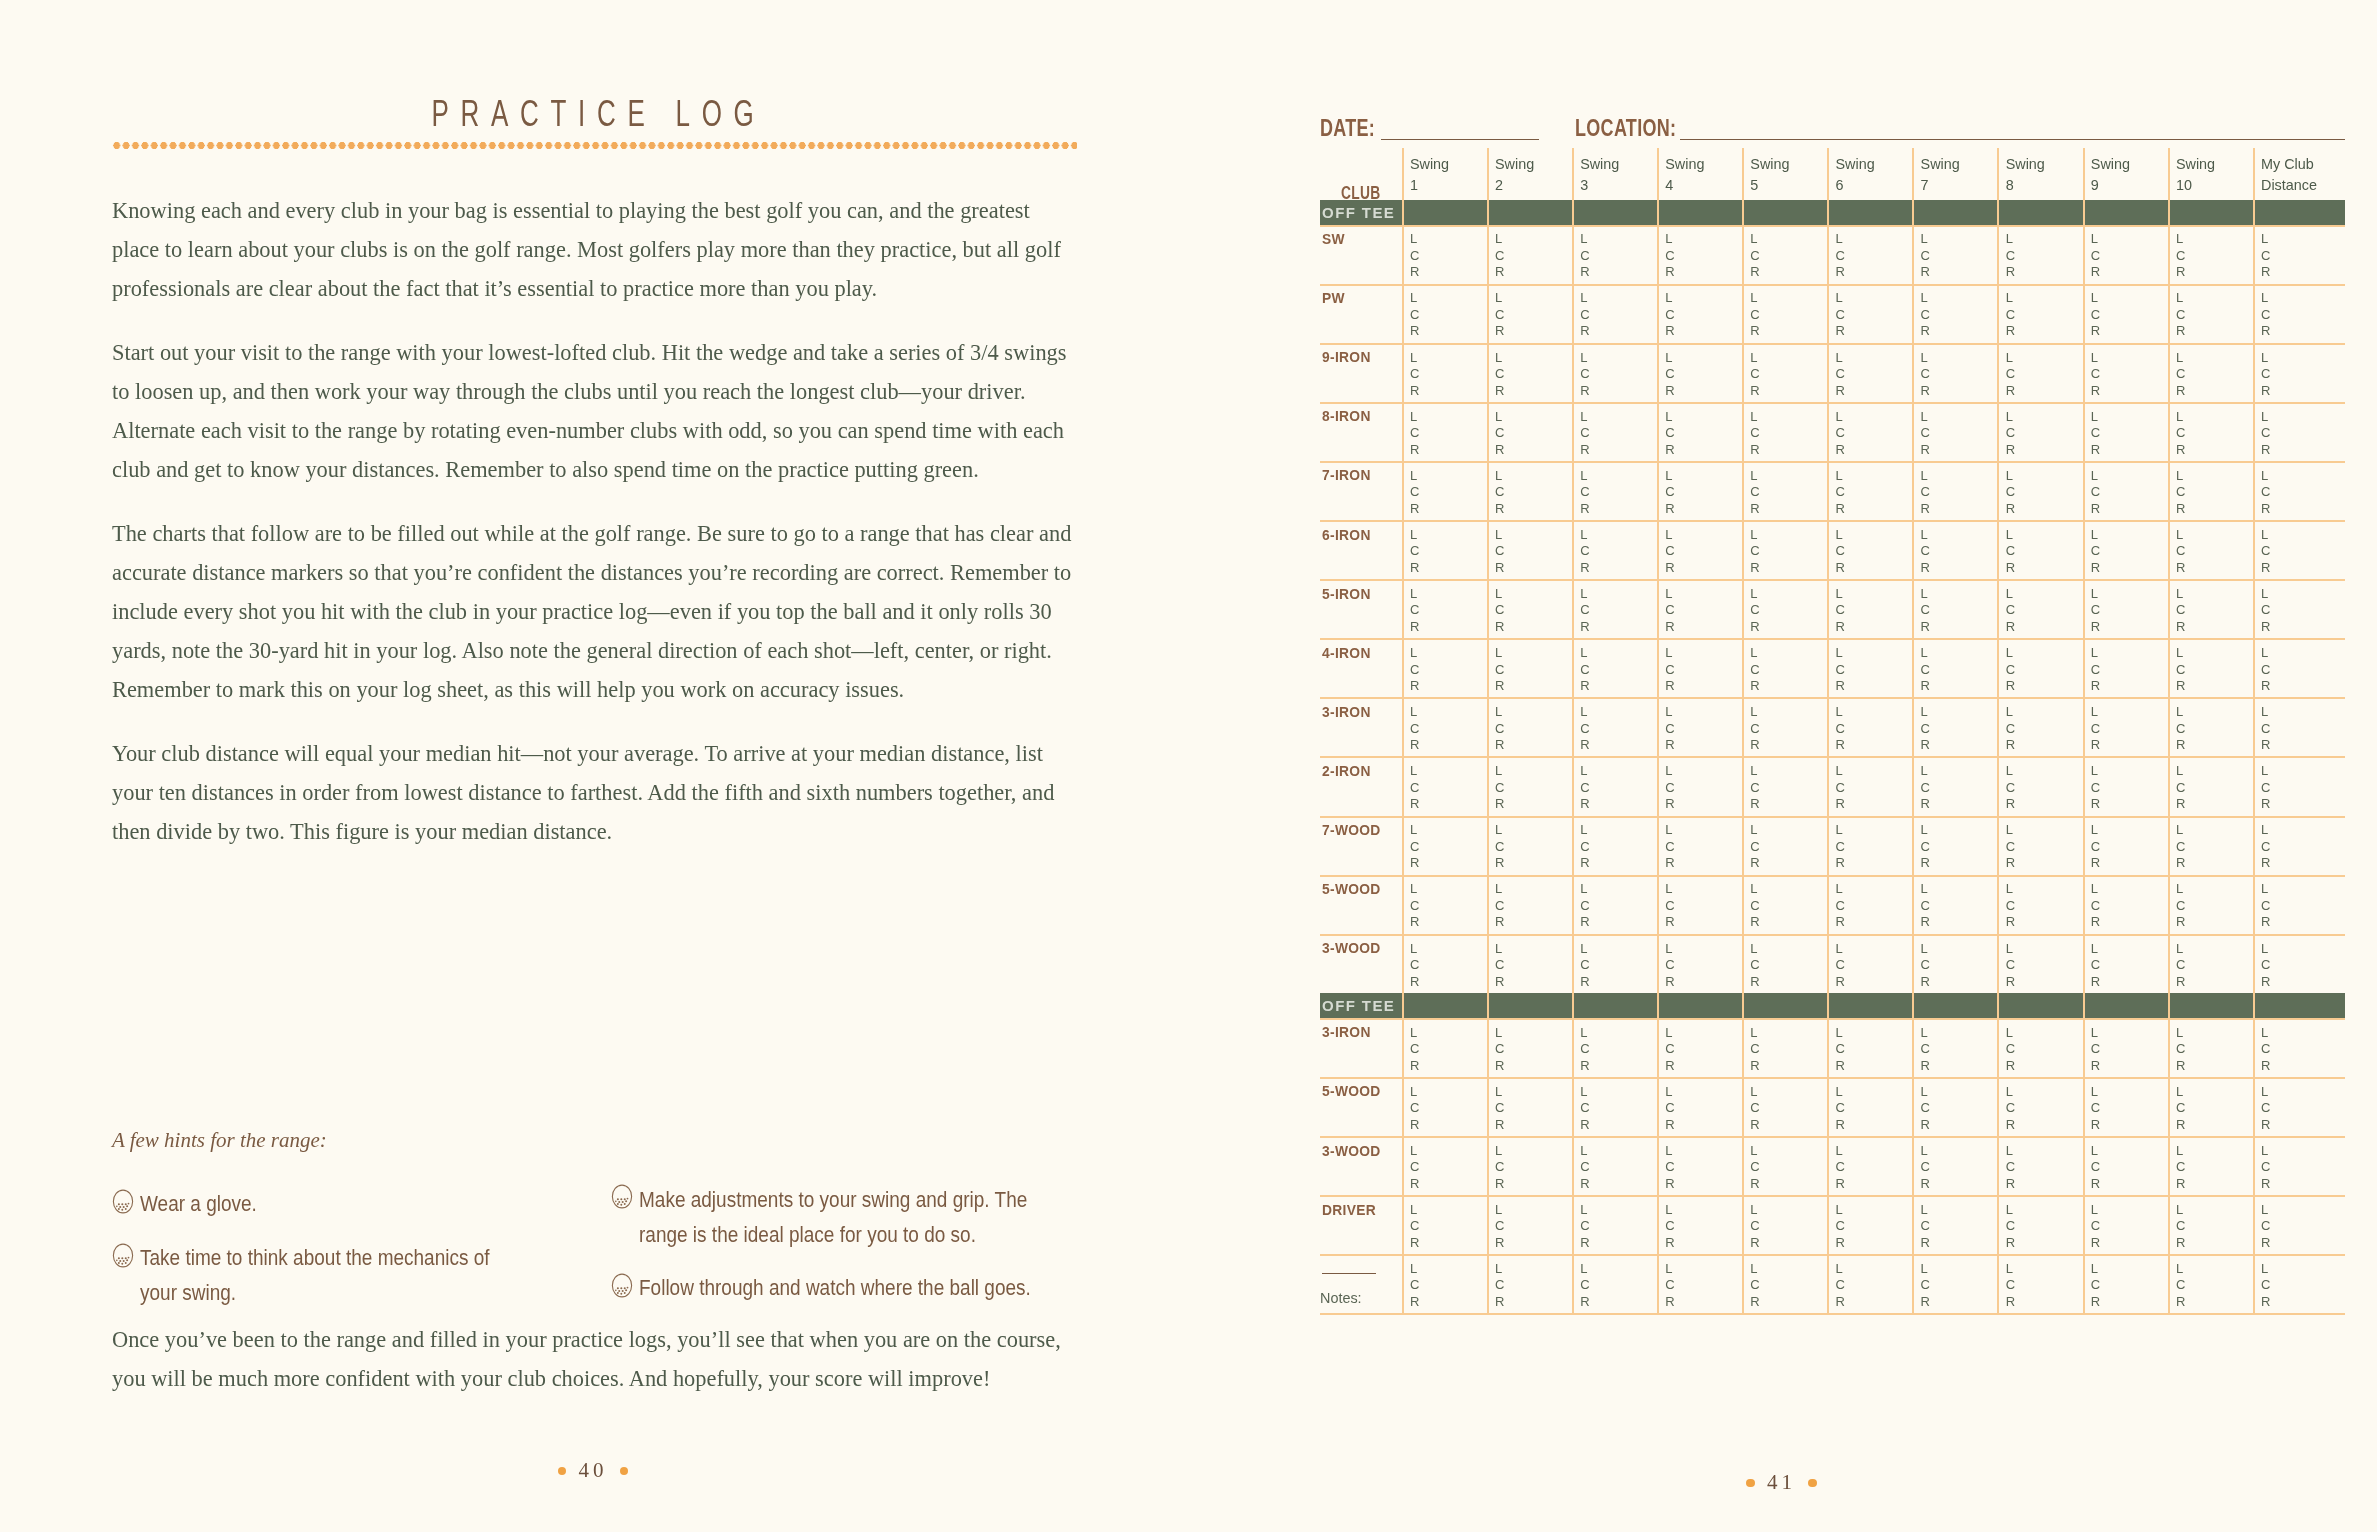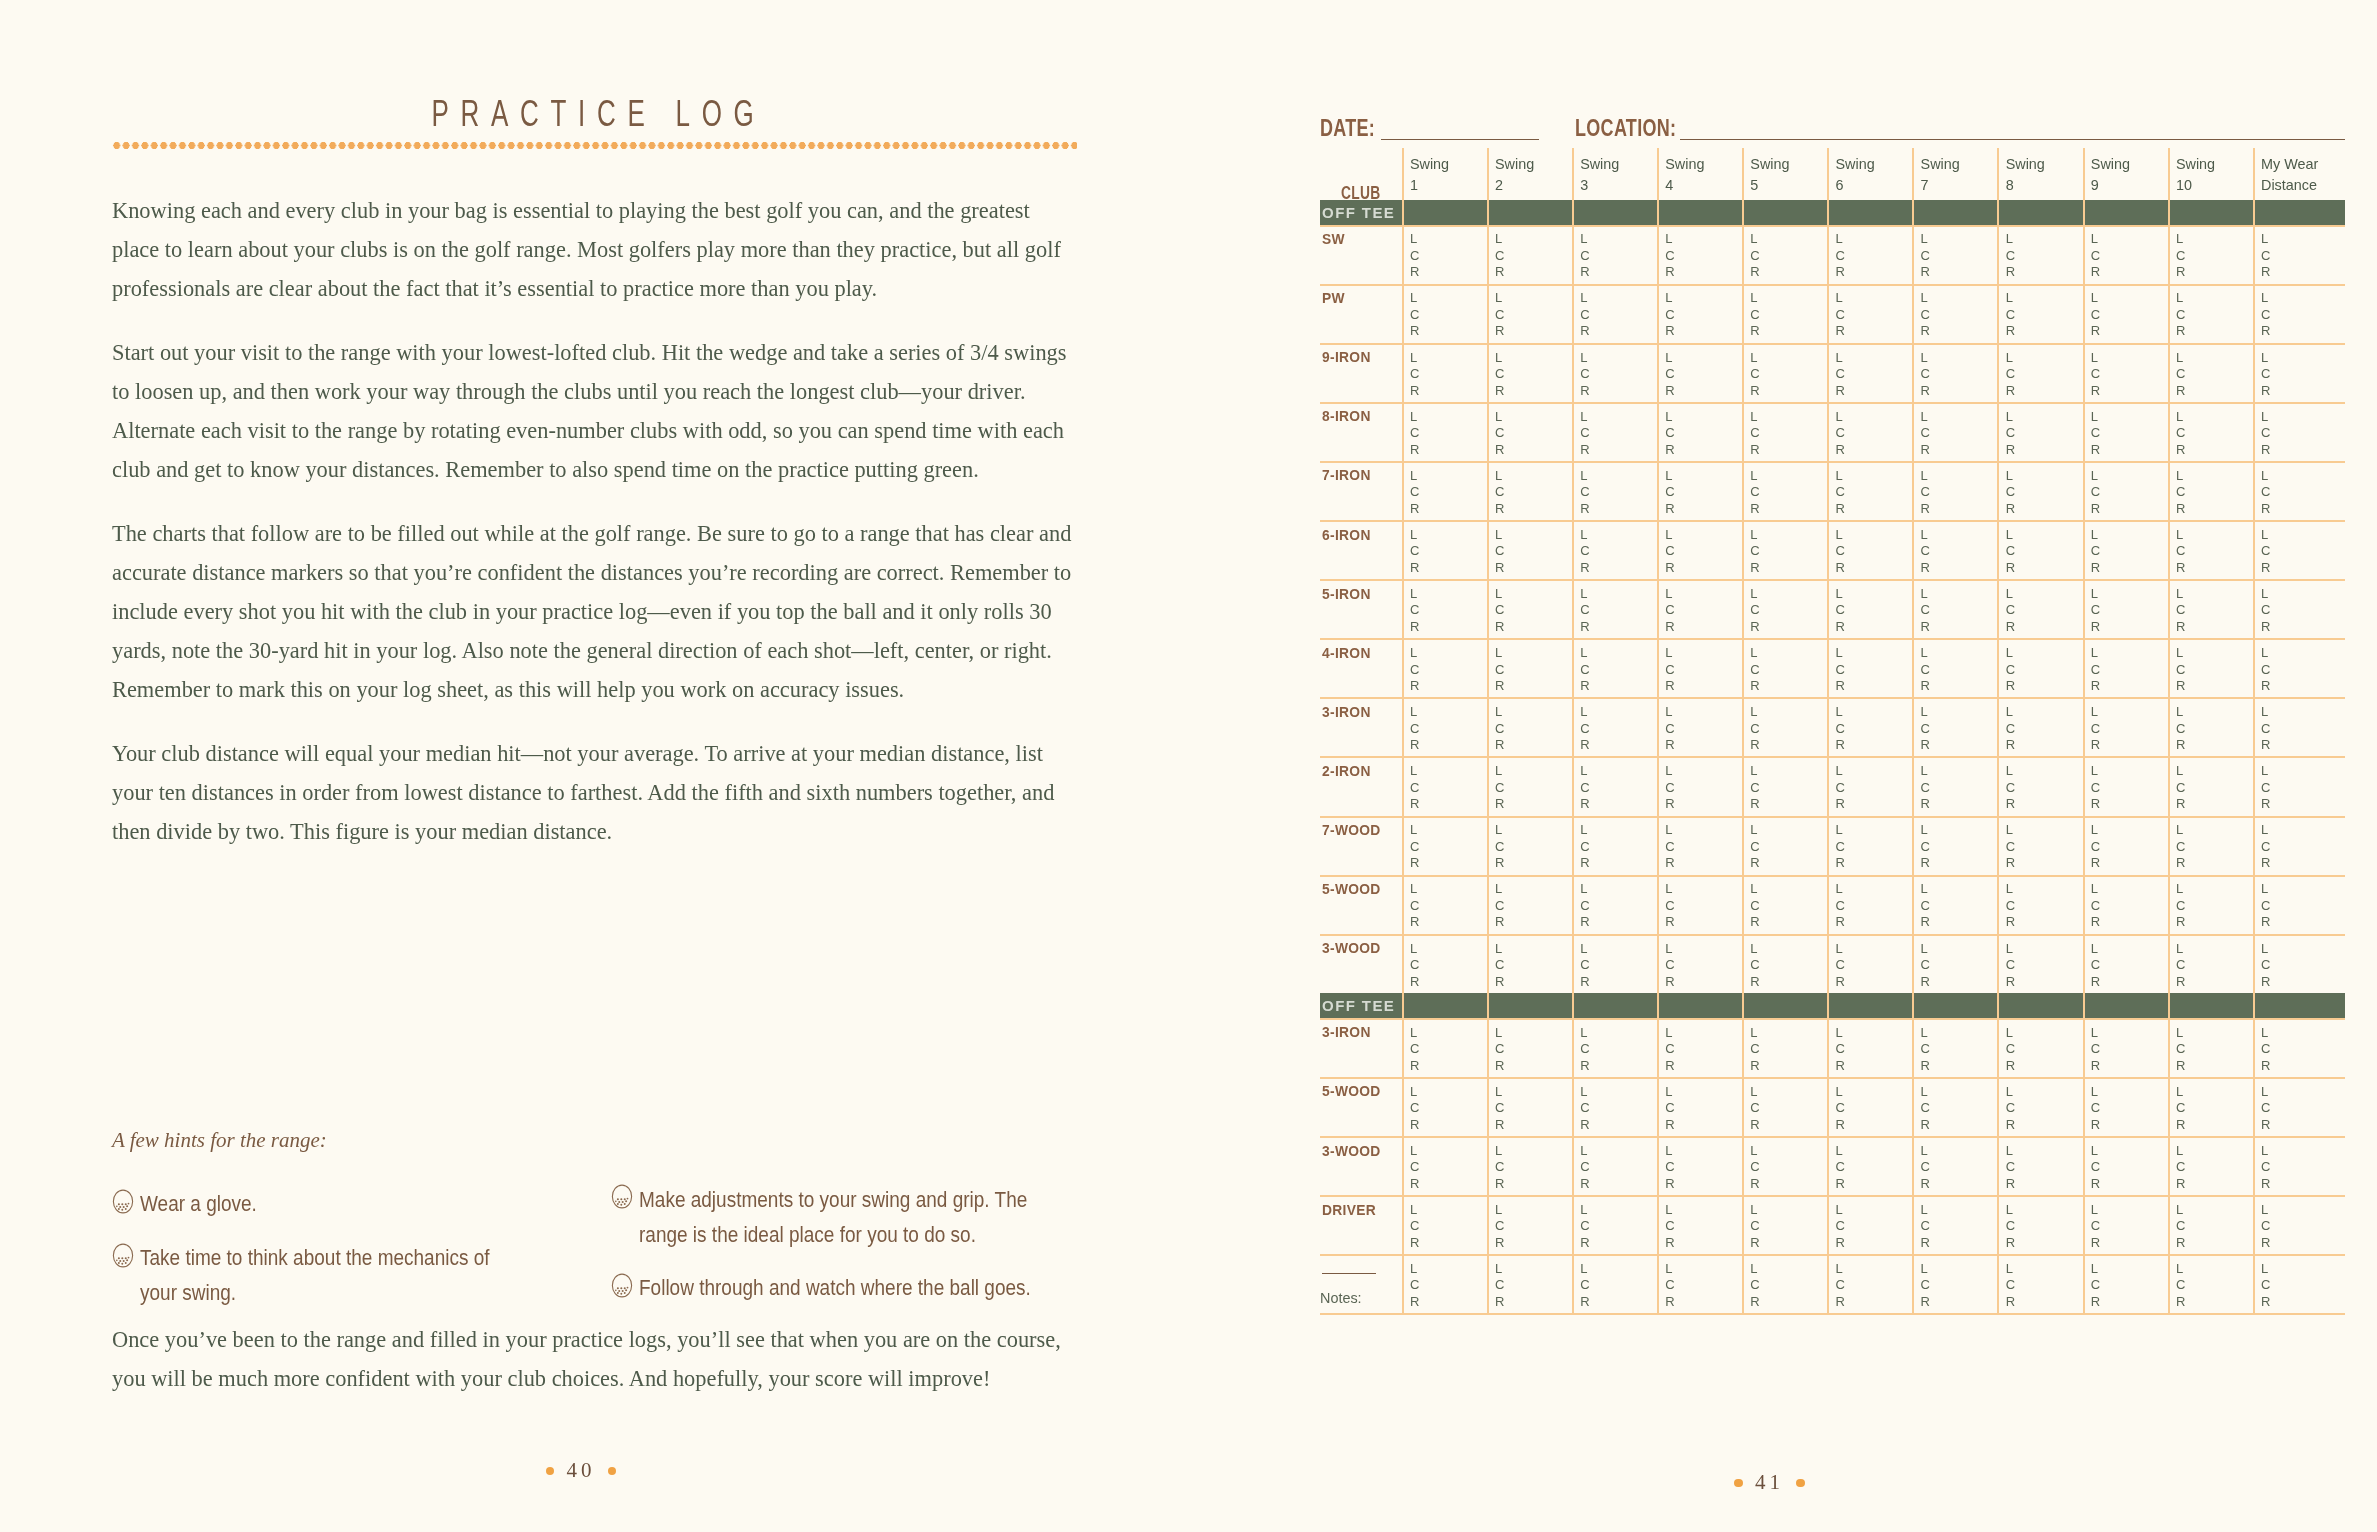--- a/index.html
+++ b/index.html
@@ -80,21 +80,21 @@
     font-size:19px;line-height:30px;color:#7a5a42;
     transform:scaleY(1.18);transform-origin:left top;
   }
   .ball{
     width:22px;height:25px;flex:0 0 22px;margin-top:2.8px;
   }
 
   .folio{
     position:absolute;width:100%;text-align:center;
     font-family:"Liberation Serif",serif;
-    font-size:21px;color:#6b4f3c;letter-spacing:4.1px;
+    font-size:21px;color:#6b4f3c;letter-spacing:4.1px;padding-left:12px;
   }
   .folio .dot{display:inline-block;width:8.3px;height:8.3px;border-radius:50%;background:#f0a243;vertical-align:2.1px;margin:0 12.4px;}
 
   
   .rp{position:absolute;left:158px;top:0;width:1025px;}
   .fieldrow{
     position:absolute;left:0;top:102px;width:1025px;height:29px;
     font-family:"Liberation Sans",sans-serif;
     color:#8a5f43;font-size:18px;font-weight:bold;letter-spacing:0.3px;
   }
@@ -348,21 +348,21 @@
               </th>
             <th class="th-swing">
                 <span>Swing</span>
                 <span>9</span>
               </th>
             <th class="th-swing">
                 <span>Swing</span>
                 <span>10</span>
               </th>
             <th class="th-swing">
-                <span>My Wear</span>
+                <span>My Club</span>
                 <span>Distance</span>
               </th>
           </tr>
         </thead>
         <tbody id="log-body">
             <tr class="offtee">
               <td class="offtee-label">OFF TEE</td>
               <td class="cellv"></td>
               <td class="cellv"></td>
               <td class="cellv"></td>

